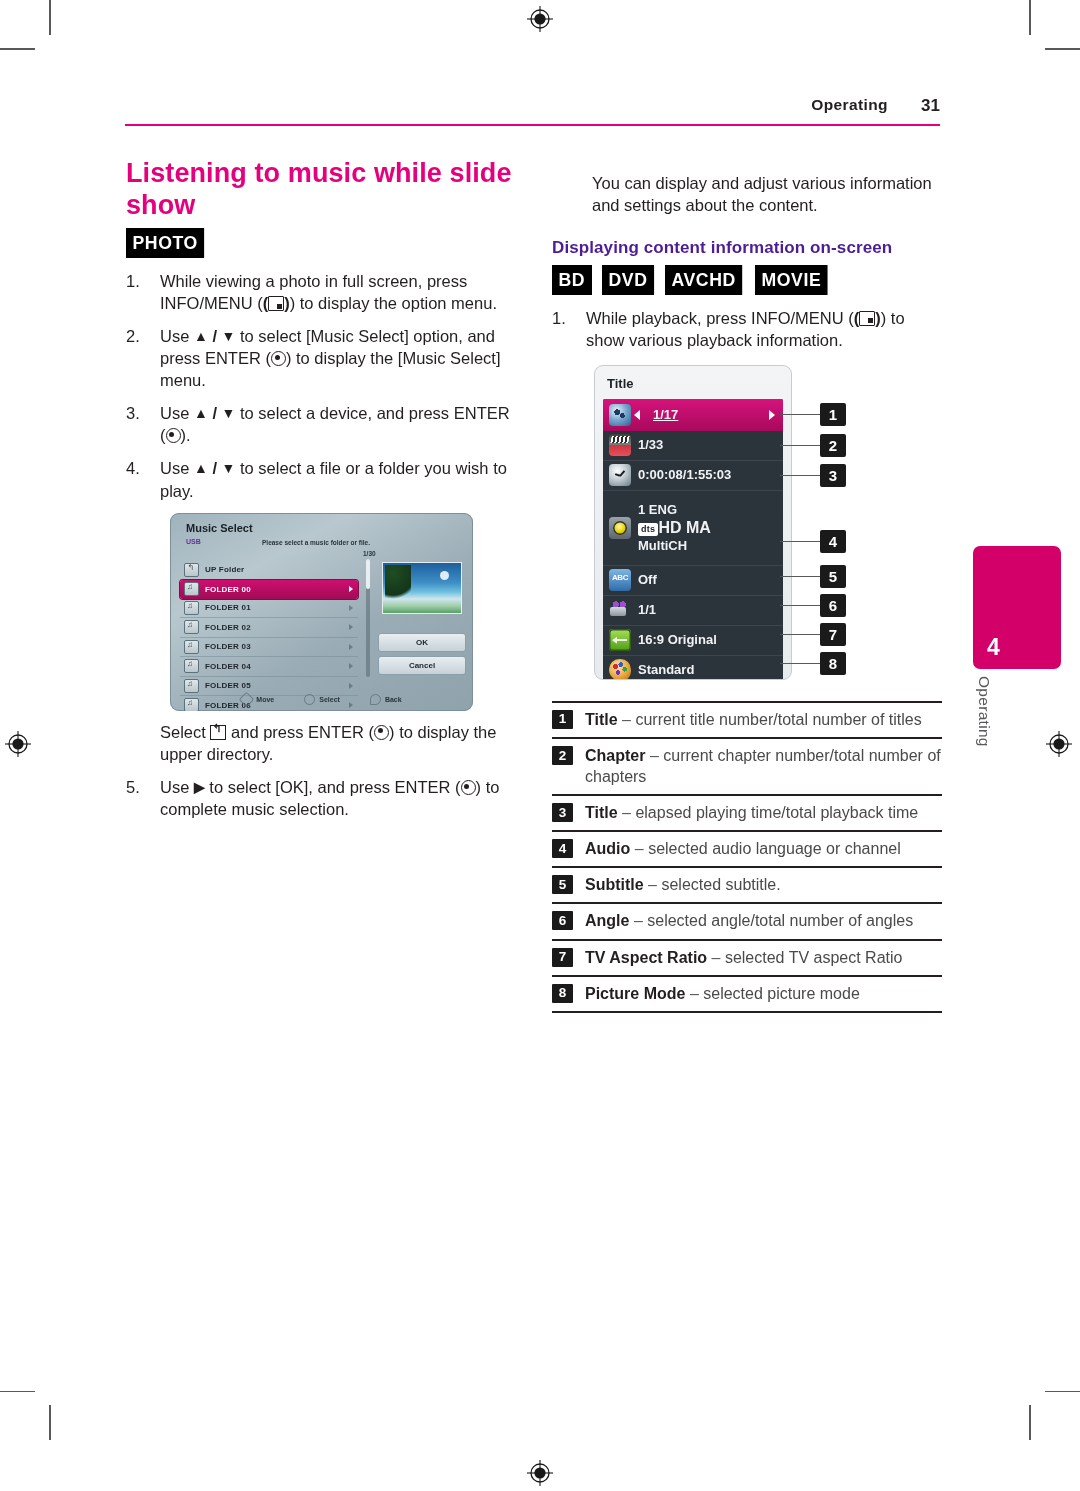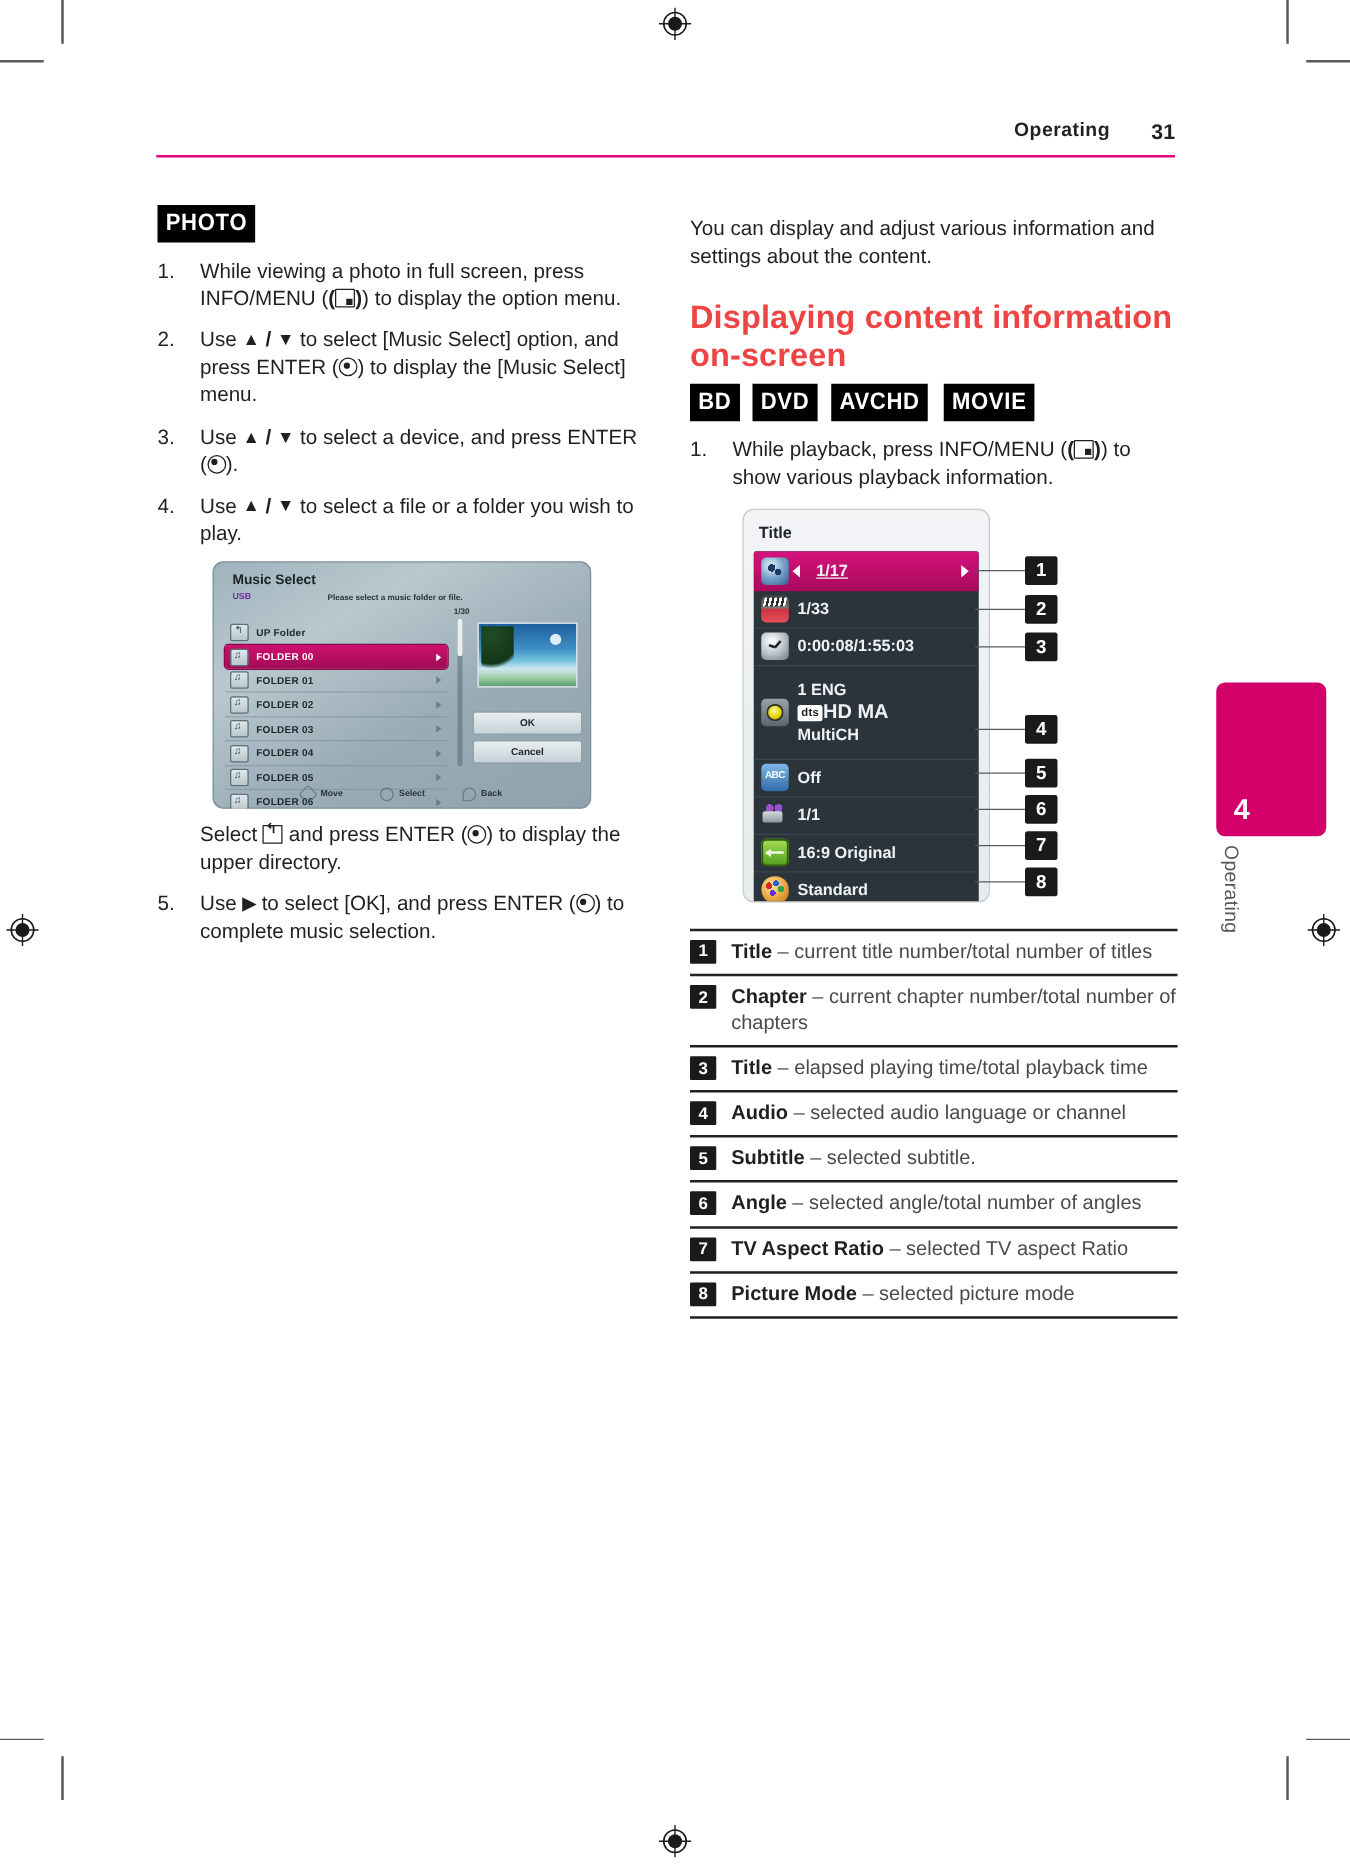--- a/index.html
+++ b/index.html
@@ -96,22 +96,22 @@
 
   h1.sec {
     color: #e5007d;
     font-size: 27px;
     font-weight: bold;
     line-height: 1.18;
     margin: 0 0 6px 0;
     letter-spacing: .1px;
   }
   h2.sub {
-    color: #ef4444;
-    font-size: 26px;
+    color: #4c1d95;
+    font-size: 17px;
     font-weight: bold;
     line-height: 1.2;
     margin: 0 0 4px 0;
     letter-spacing: .1px;
   }
 
   
   .badges { margin: 6px 0 12px 0; display: flex; gap: 7px; }
   .badge {
     background: #000000;
@@ -588,20 +588,21 @@
     <div class="header-rule"></div>
   </div>
 
   <div class="side-tab">
     <span class="side-tab-num">4</span>
   </div>
   <div class="side-tab-label">Operating</div>
 
   <div class="col-left">
 
+    <h1 class="sec">Listening to music while slide show</h1>
 
     <div class="badges">
       <span class="badge">PHOTO</span>
     </div>
 
 
     <ol class="steps">
       <li>
         <span class="num">1.</span><span>While viewing a photo in full screen, press INFO/MENU (</span><b>(</b><span class="menu-ico"></span><b>)</b><span>) to display the option menu.</span>
       </li>
@@ -697,21 +698,21 @@
       <li>
         <span class="num">5.</span><span>Use </span><b class="ctrl">▶</b><span> to select [OK], and press ENTER (</span><span class="enter-ico"></span><span>) to complete music selection.</span>
       </li>
     </ol>
 
   </div>
 
   <div class="col-right">
 
 
-    <p class="body" style="margin-top:14px;">You can display and adjust various information and settings about the content.</p>
+    <p class="body" style="margin-top:14px;margin-left:40px;">You can display and adjust various information and settings about the content.</p>
 
     <h2 class="sub" style="margin-top:22px;">Displaying content information on-screen</h2>
 
     <div class="badges">
       <span class="badge">BD</span>
       <span class="badge">DVD</span>
       <span class="badge">AVCHD</span>
       <span class="badge">MOVIE</span>
     </div>
 

